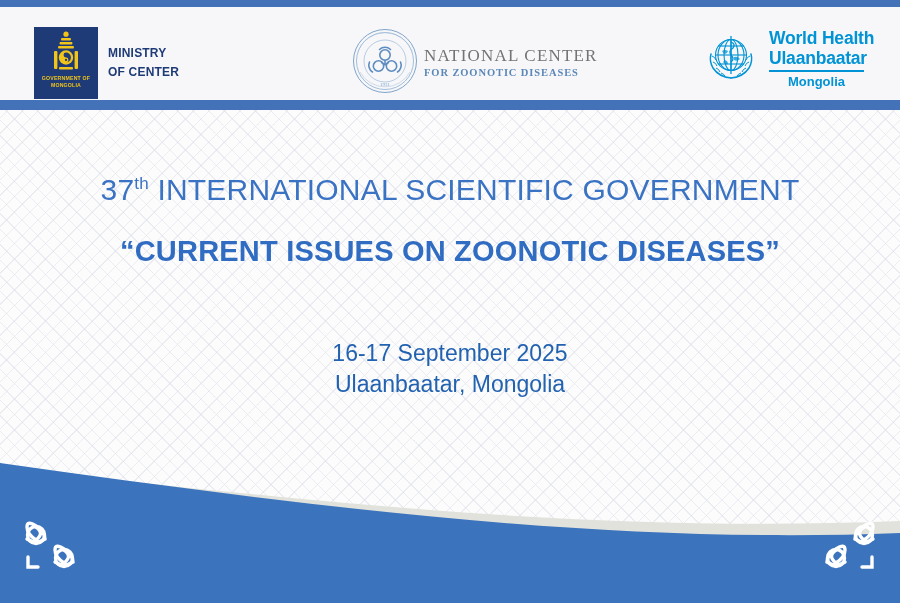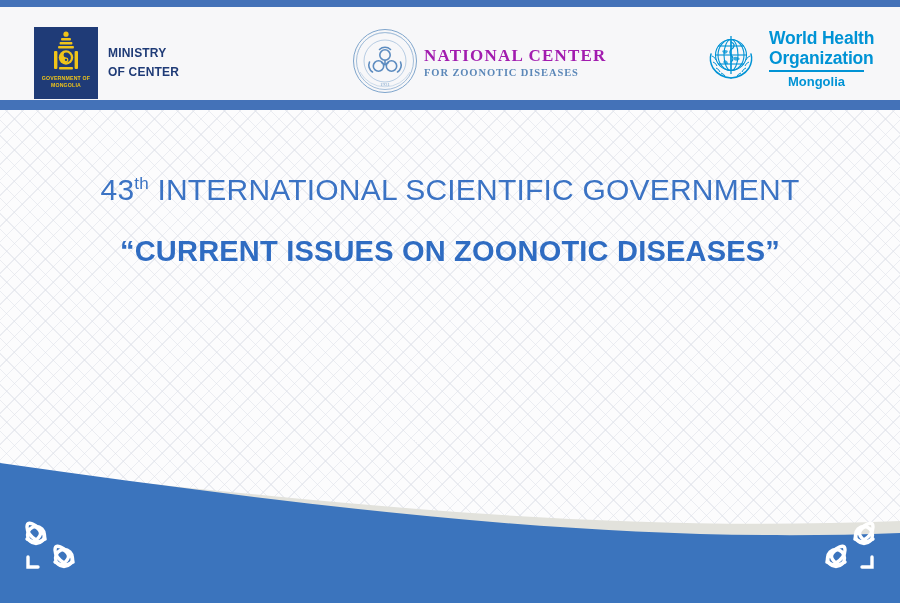--- a/index.html
+++ b/index.html
@@ -97,26 +97,25 @@
     position: absolute;
     left: 352px; top: 21px;
     display: flex;
     align-items: center;
     gap: 6px;
   }
   .nczd-seal { width: 66px; height: 66px; display: block; }
   .nczd-text { padding-top: 4px; }
   .nczd-line1 {
     font-family: "Liberation Serif", serif;
-    color: #a21caf;
+    color: #737373;
     font-size: 17px;
     letter-spacing: 1.2px;
     line-height: 20px;
     white-space: nowrap;
-    font-weight: bold;
   }
   .nczd-line2 {
     font-family: "Liberation Serif", serif;
     color: #5b87b8;
     font-size: 10.5px;
     letter-spacing: .9px;
     line-height: 14px;
     white-space: nowrap;
     font-weight: bold;
   }
@@ -308,35 +307,39 @@
           <path d="M16 42 q3 1 4 4"></path>
             <path d="M21 47 q3 1 4 3"></path>
           <path d="M50 30 q-3 1 -4 4"></path>
             <path d="M49 36 q-3 1 -4 4"></path>
           <path d="M46 42 q-3 1 -4 4"></path>
             <path d="M41 47 q-3 1 -4 3"></path>
         </g>
       </svg>
       <div class="who-text">
         <div class="who-name">World Health</div>
-        <div class="who-name">Organization</div>
+        <div class="who-name">Ulaanbaatar</div>
         <div class="who-rule"></div>
         <div class="who-country">Mongolia</div>
       </div>
     </div>
 
   </div>
 
   <div class="header-divider"></div>
 
   <div class="content">
-    <div class="conf-line"><span>43</span><sup>th</sup> <span>INTERNATIONAL SCIENTIFIC GOVERNMENT</span></div>
+    <div class="conf-line"><span>37</span><sup>th</sup> <span>INTERNATIONAL SCIENTIFIC GOVERNMENT</span></div>
 
     <div class="slide-title">“CURRENT ISSUES ON ZOONOTIC DISEASES”</div>
 
+    <div class="event-meta">
+      <div>16-17 September 2025</div>
+      <div>Ulaanbaatar, Mongolia</div>
+    </div>
   </div>
 
   <div class="waves">
     <svg viewBox="0 0 900 140" preserveAspectRatio="none">
       <path d="M0 6 C 260 30 560 72 900 58 L900 140 L0 140 Z" fill="#e2e2dc"></path>
       <path d="M0 0 C 300 42 600 82 900 70 L900 140 L0 140 Z" fill="#3b74bd"></path>
     </svg>
 
     <div class="knot left">
       <svg viewBox="0 0 78 62">

